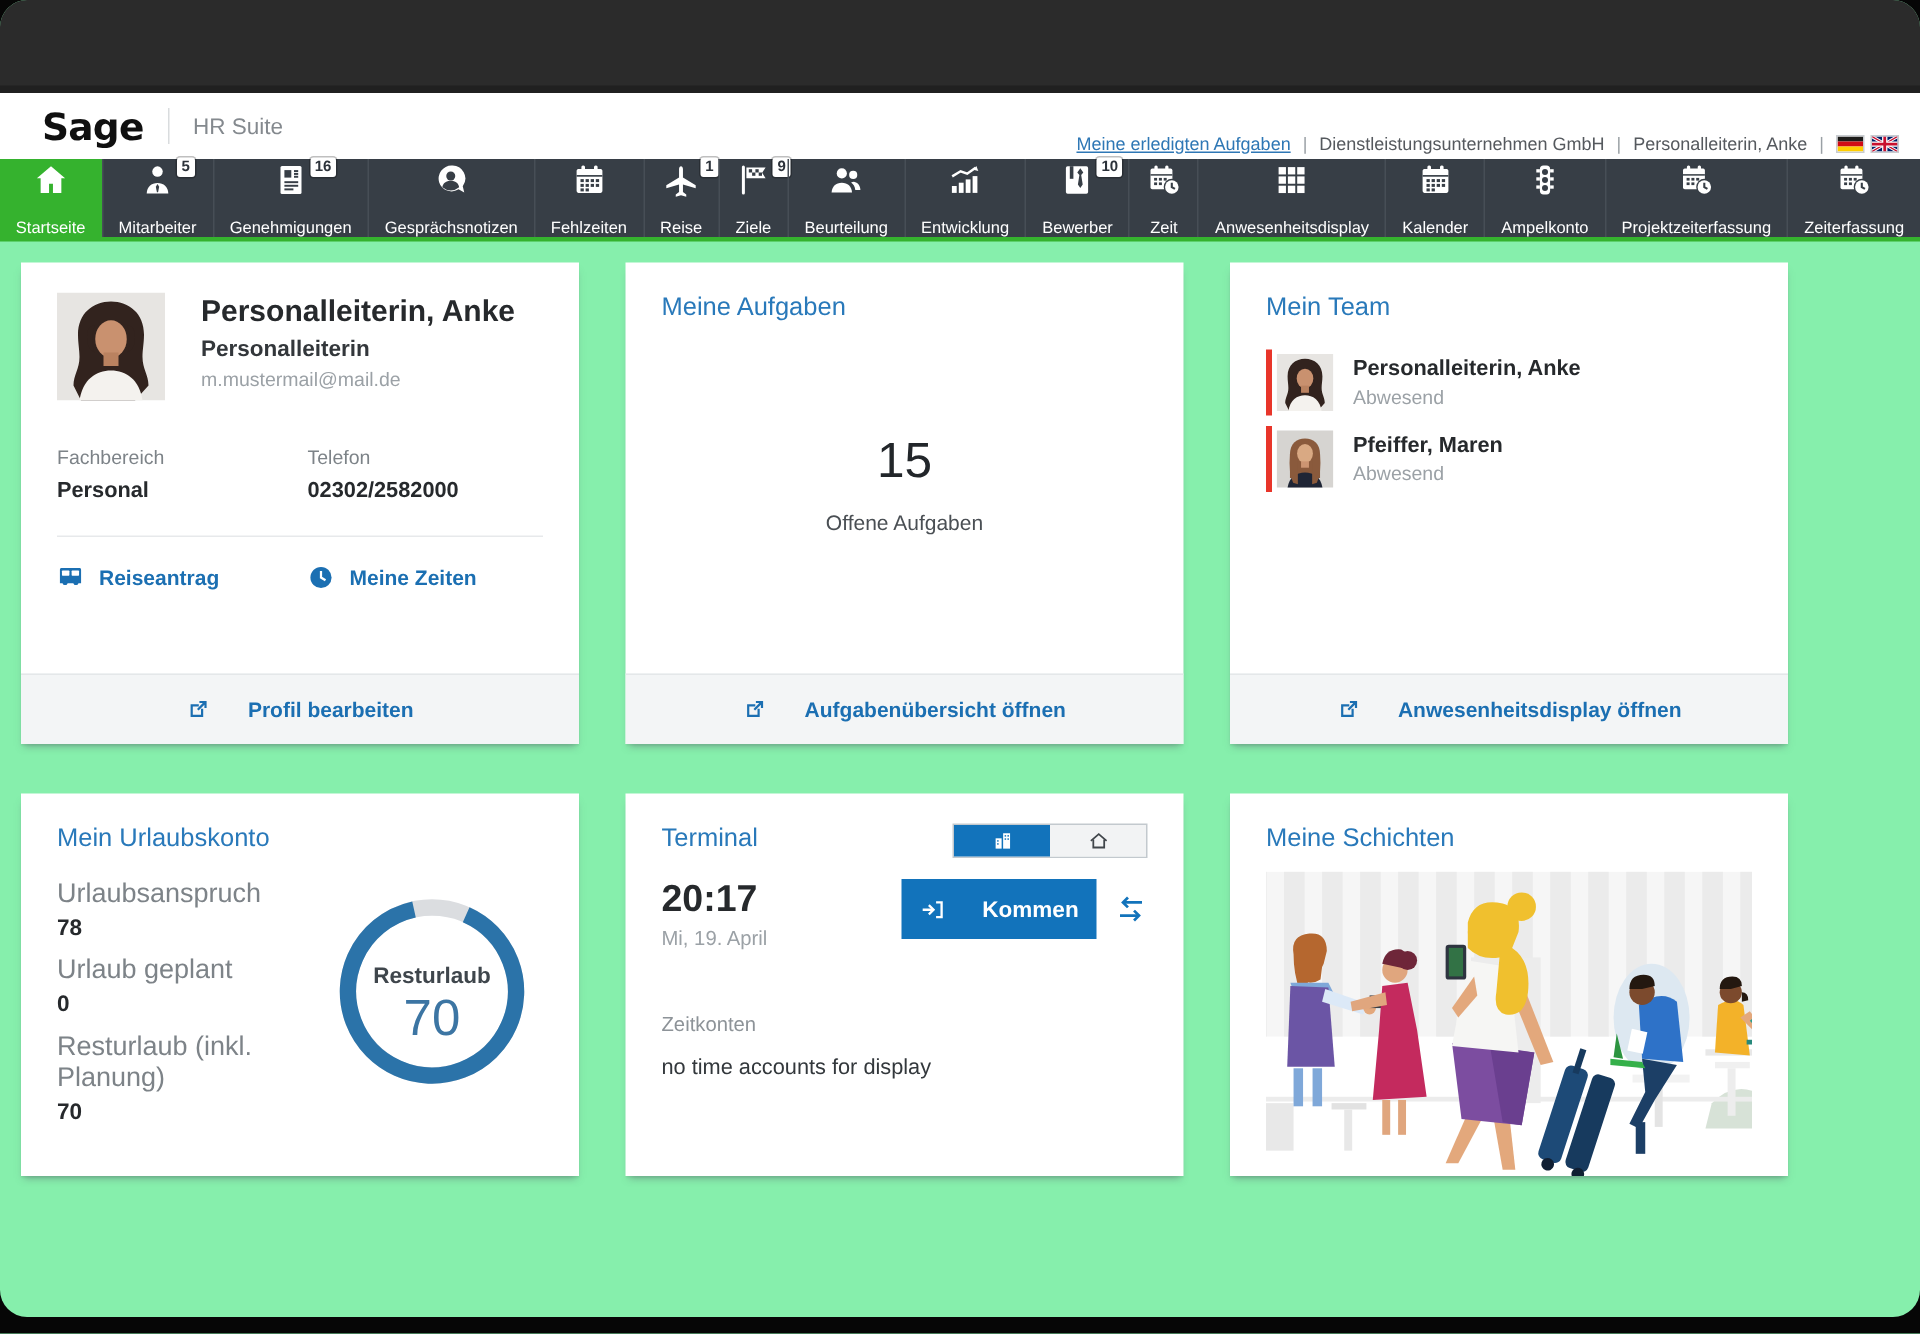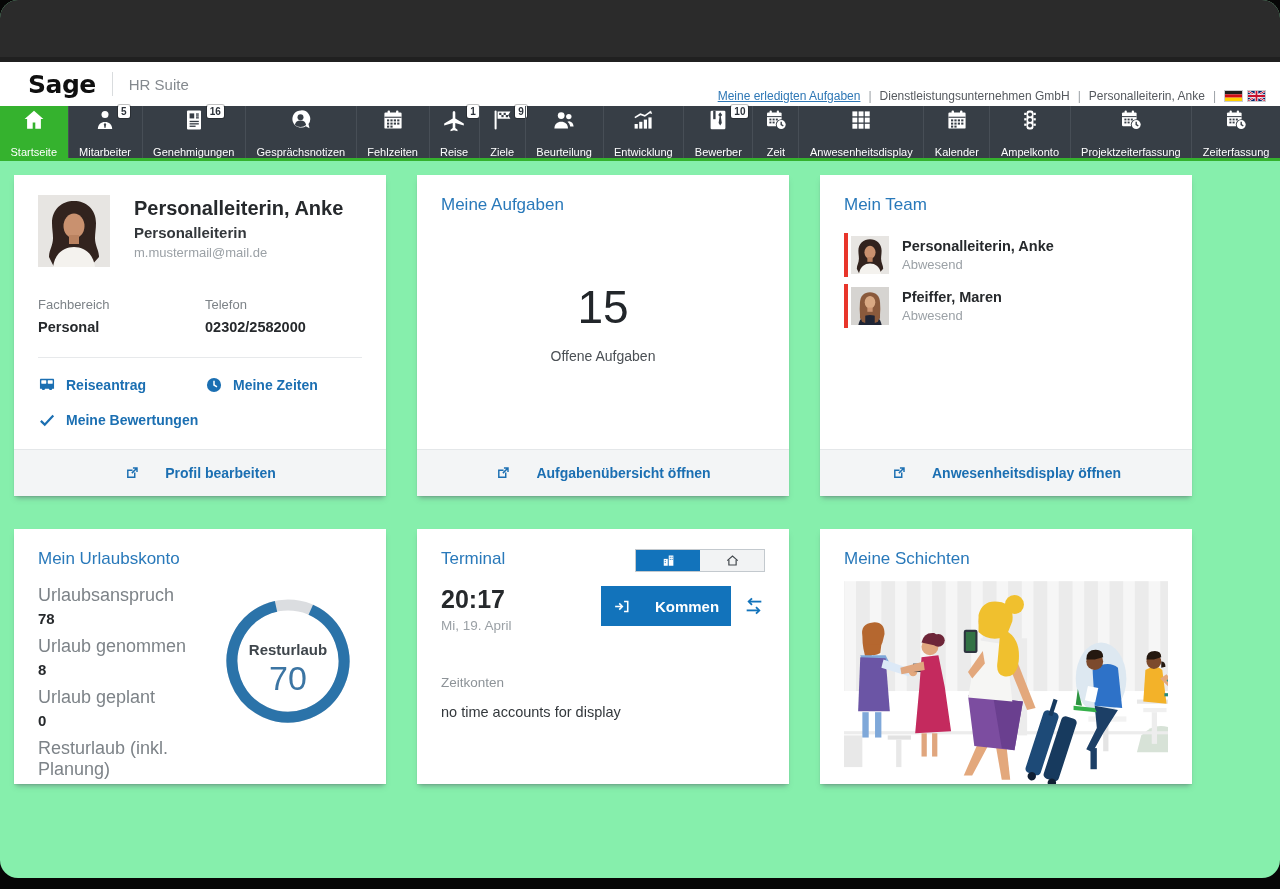--- a/index.html
+++ b/index.html
@@ -53,21 +53,21 @@
   .fields { display:grid; grid-template-columns:167px 1fr; margin-top:30px; row-gap:2px; }
   .f-label { font-size:13px; color:#7d8388; }
   .f-value { font-size:14.5px; font-weight:700; color:#26292c; margin-top:7px; }
   .p-divider { height:1px; background:#e7e9eb; margin:22px 0 18px; }
   .quick-links { display:grid; grid-template-columns:167px 1fr; row-gap:17px; }
   .qlink { display:flex; align-items:center; gap:10px; color:#1b6fb2; font-size:14px; font-weight:700; cursor:pointer; }
   .qico { width:18px; height:18px; display:block; flex:0 0 auto; }
 
   
   .task-center { position:absolute; top:50%; left:0; right:0; transform:translateY(-54%); text-align:center; }
-  .task-count { font-size:46px; color:#22262a;margin-top:28px; }
+  .task-count { font-size:33px; color:#22262a;margin-top:28px; }
   .task-label { font-size:14px; color:#4a4f54; margin-top:14px; }
 
   
   .team-list { margin-top:18px; }
   .member { display:flex; align-items:center; margin-bottom:7px; }
   .pres-bar { width:4px; height:44px; background:#e8352a; margin-right:3px; flex:0 0 auto; }
   .avatar-sm { width:38px; height:44px; flex:0 0 auto; }
   .m-text { margin-left:13px; }
   .m-name { font-size:14.5px; font-weight:700; color:#26292c; }
   .m-status { font-size:13px; color:#9ba1a6; margin-top:3px; }
@@ -620,26 +620,20 @@
                   <use href="#sym-bus"></use>
                 </svg>
                 <span>Reiseantrag</span>
               </div>
             <div class="qlink">
                 <svg class="qico" style="color:#1b6fb2">
                   <use href="#sym-clock"></use>
                 </svg>
                 <span>Meine Zeiten</span>
               </div>
-            <div class="qlink">
-                <svg class="qico" style="color:#1b6fb2">
-                  <use href="#sym-check"></use>
-                </svg>
-                <span>Meine Bewertungen</span>
-              </div>
           </div>
         </div>
         <div class="card-footer">
           <div class="footer-link">
               <svg class="bico" style="color:#1b6fb2">
                 <use href="#sym-external"></use>
               </svg>
               <span>Profil bearbeiten</span>
             </div>
         </div>
@@ -700,24 +694,20 @@
       </div>
 
       <div class="card">
         <div class="card-body vac-flex">
           <div style="flex:1 1 auto">
             <div class="card-title">Mein Urlaubskonto</div>
             <div class="vac-rows">
               <div class="vac-row">
                   <div class="v-label">Urlaubsanspruch</div>
                   <div class="v-value">78</div>
-                </div>
-              <div class="vac-row">
-                  <div class="v-label">Urlaub genommen</div>
-                  <div class="v-value">8</div>
                 </div>
               <div class="vac-row">
                   <div class="v-label">Urlaub geplant</div>
                   <div class="v-value">0</div>
                 </div>
               <div class="vac-row">
                   <div class="v-label">Resturlaub (inkl. Planung)</div>
                   <div class="v-value">70</div>
                 </div>
             </div>

